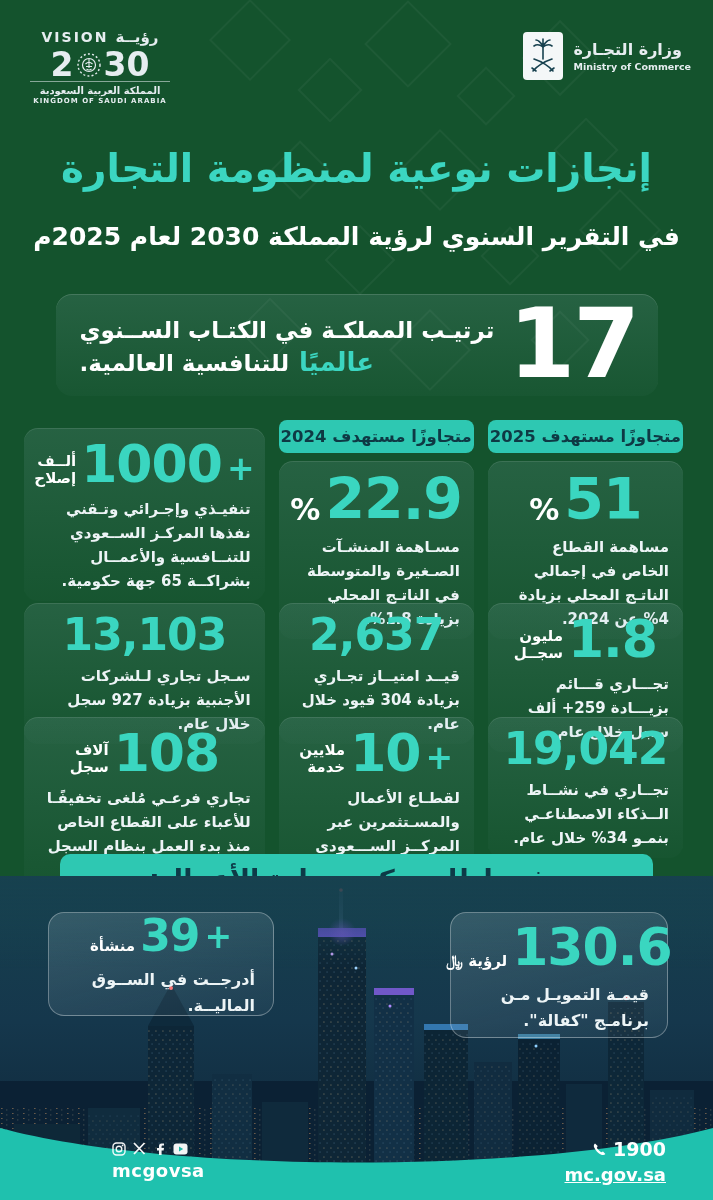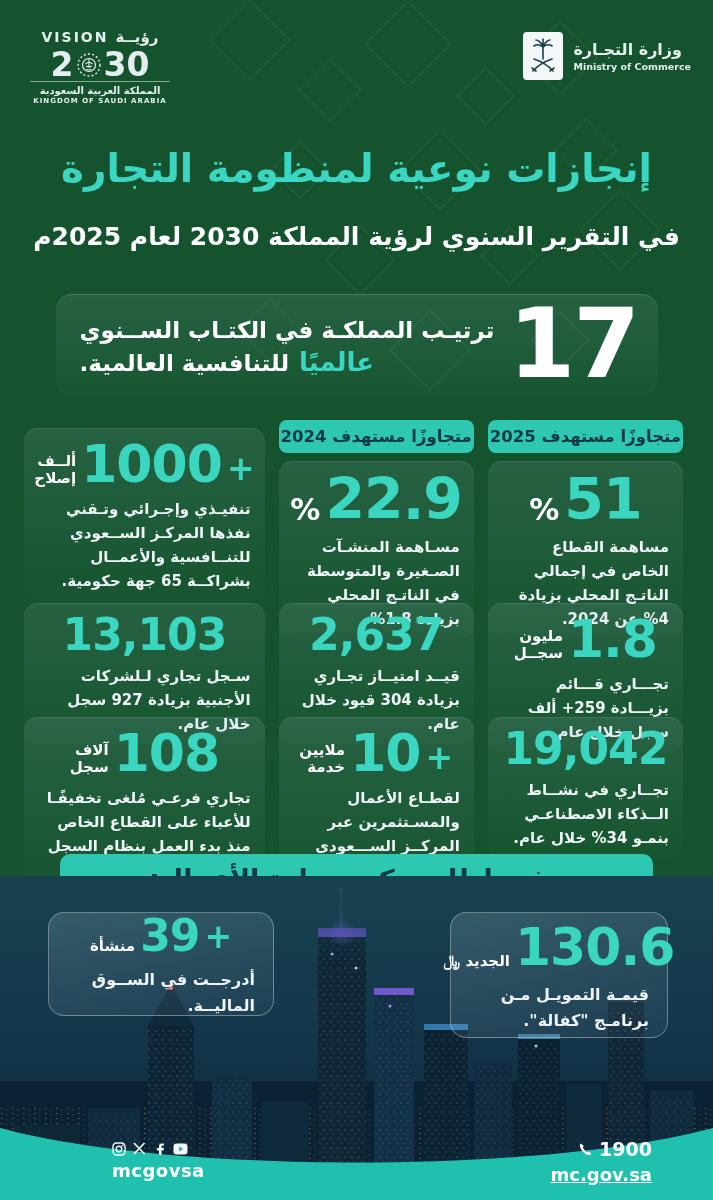--- a/index.html
+++ b/index.html
@@ -85,21 +85,21 @@
   .glass-listed{left:48px;top:912px;width:226px;height:104px;}
   .glass .desc{margin-top:9px;font-size:16px;}
   .unit-one{color:#ffffff;font-weight:700;font-size:15px;padding-bottom:4px;white-space:nowrap;}
 
   
   .footer-curve{left:0;top:1078px;width:713px;height:122px;}
   .footer-left{left:112px;top:1141px;direction:ltr;text-align:left;color:#ffffff;}
   .social-row{display:flex;align-items:center;gap:7px;height:15px;}
   .social-row svg{opacity:.95;}
   .handle{font-size:18px;font-weight:700;margin-top:4px;letter-spacing:.5px;}
-  .footer-right{right:61px;top:1138px;direction:ltr;text-align:right;color:#ffffff;}
+  .footer-right{right:47px;top:1138px;direction:ltr;text-align:right;color:#ffffff;}
   .phone-row{display:flex;align-items:center;justify-content:flex-end;gap:6px;
     font-size:19px;font-weight:700;}
   .site{font-size:18px;font-weight:700;margin-top:4px;text-decoration:underline;}
 
   .pattern-squares{left:0;top:0;width:713px;height:420px;pointer-events:none;}
 </style>
 </head>
 <body>
 
 <div class="page">
@@ -337,21 +337,21 @@
       <circle cx="390" cy="130" r="1.5" fill="#b08cff"></circle>
       <circle cx="536" cy="170" r="1.5" fill="#8fd0ff"></circle>
       <circle cx="341" cy="14" r="1.8" fill="#ff6b6b"></circle>
     </g>
     <rect x="0" y="0" width="713" height="92" fill="url(#gfade)"></rect>
   </svg>
 
   <div class="abs glass glass-funding">
     <div class="stat-num">
       <span class="num num-lg">130.6</span>
-      <span class="unit-one">الجديد ﷼</span>
+      <span class="unit-one">لرؤية ﷼</span>
     </div>
     <div class="desc">قيمـة التمويـل مـن برنامـج "كفالة".</div>
   </div>
 
   <div class="abs glass glass-listed">
     <div class="stat-num">
       <span class="plus">+</span>
       <span class="num num-md">39</span>
       <span class="unit-one">منشأة</span>
     </div>

